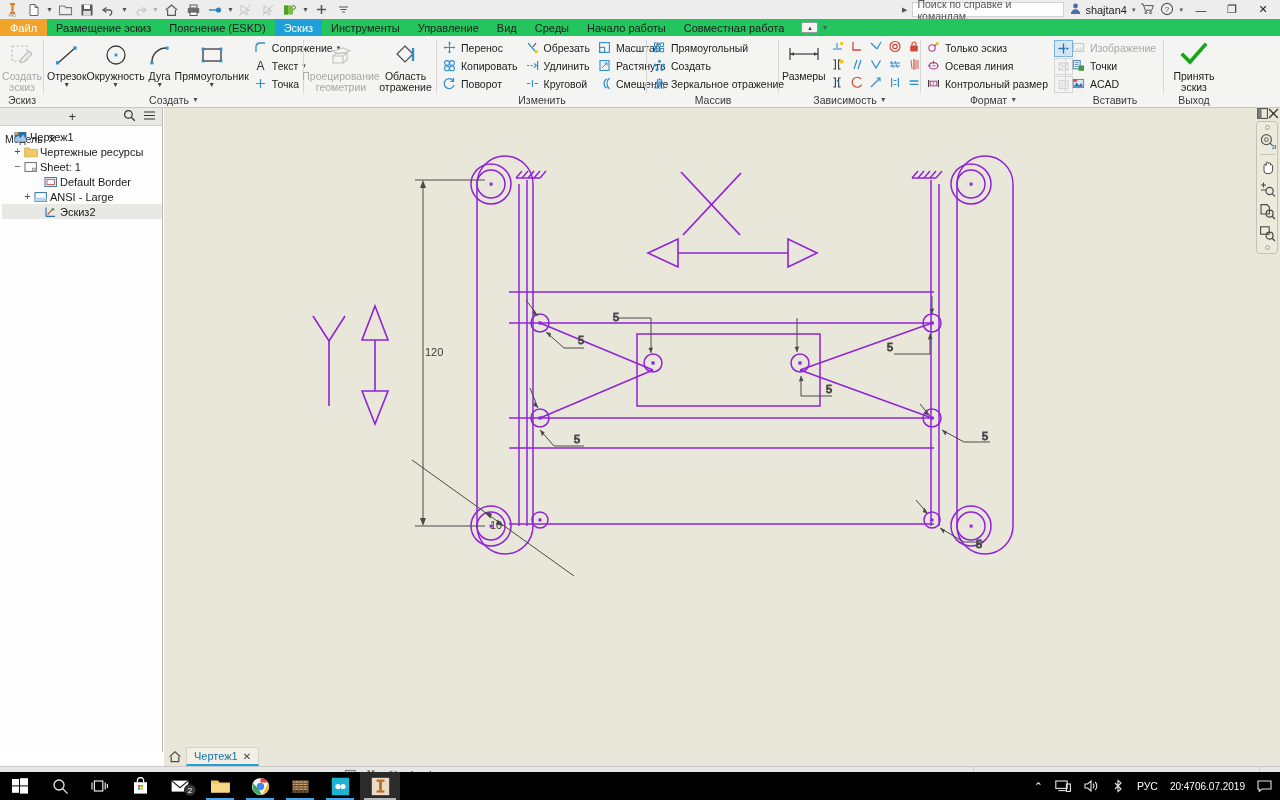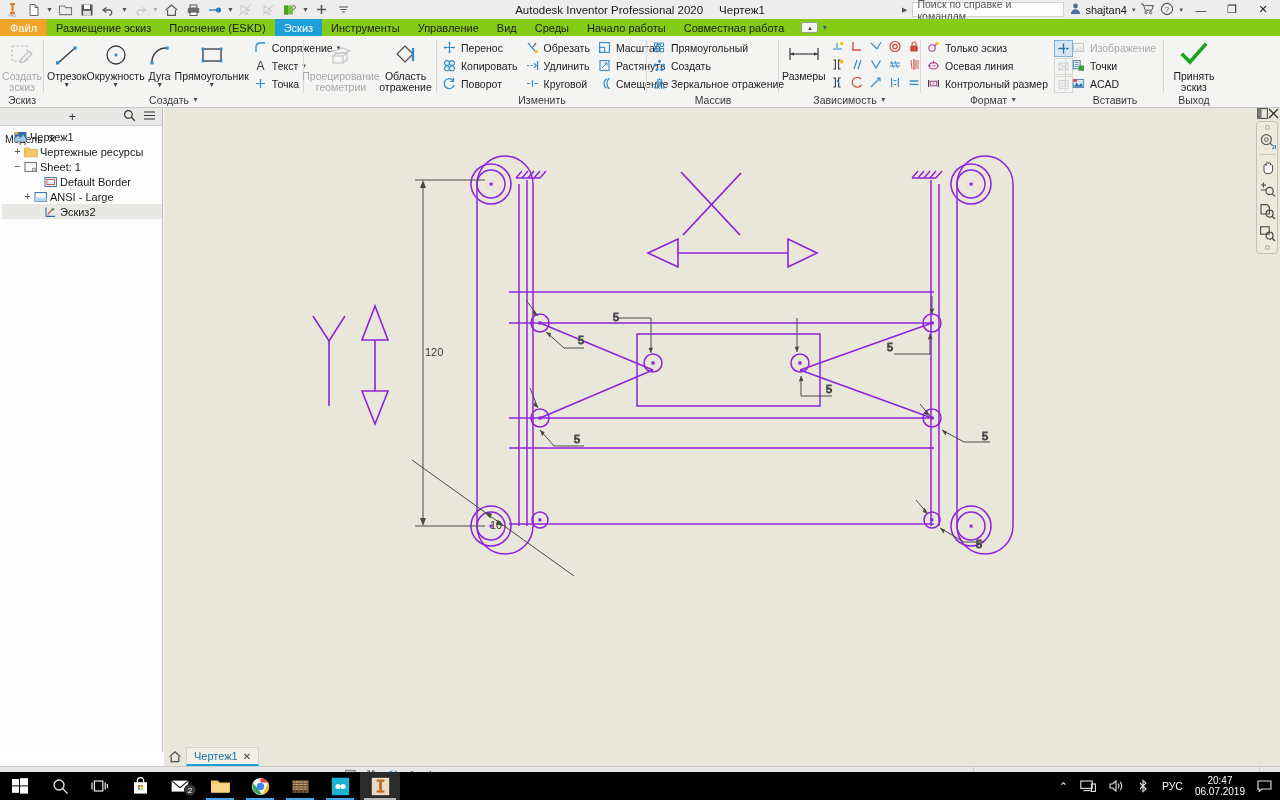--- a/index.html
+++ b/index.html
@@ -41,21 +41,21 @@
     height: 15px; padding: 0 4px; color: #555; font-size: 10.5px;
     width: 152px;
   }
   .tri-right { font-size: 7px; color: #555; }
   .user { display: flex; align-items: center; gap: 3px; }
   .wbtn { width: 26px; height: 19px; display:flex; align-items:center; justify-content:center; color:#222; }
 
   
   .ribbon-tabs {
     position: absolute; top: 19px; left: 0; width: 1280px; height: 17px;
-    background: #84cc16;
+    background: #22c55e;
     display: flex; align-items: stretch;
     font-size: 11px;
   }
   .rtab {
     padding: 0 9px; display: flex; align-items: center; color: #1c1c1c;
     white-space: nowrap;
   }
   .rtab.file { background: #f0a42a; color: #fff; font-weight: normal; padding: 0 10px; }
   .rtab.active { background: #1e9fd8; color: #ffffff; }
   .rtab-extra { display:flex; align-items:center; gap:3px; padding: 0 8px; }
@@ -196,21 +196,21 @@
   .tb-item.active::after {
     content: ""; position: absolute; bottom: 0; left: 4px; right: 4px; height: 2px;
     background: #b8b8b8;
   }
   .tb-right {
     margin-left: auto; display: flex; align-items: center; gap: 0px;
     color: #fff; font-size: 10.5px; padding-right: 2px; height: 28px;
   }
   .tr-i { padding: 0 6px; height: 28px; display: flex; align-items: center; }
   .tb-clock {
-    display: flex; flex-direction: column; align-items: center; justify-content: center;
+    display: flex; flex-direction: row; align-items: center; justify-content: center;
     line-height: 11px; font-size: 10px; color: #fff; padding: 0 6px; height: 28px;
   }
   .badge {
     position: absolute; right: 4px; bottom: 4px;
     width: 12px; height: 12px; border-radius: 50%; background: #3d3d3d;
     color: #fff; font-size: 8px; display: flex; align-items: center; justify-content: center;
     border: 1px solid #1a1a1a;
   }
 </style>
 </head>
@@ -306,25 +306,20 @@
             <path d="M6.5 2 v9 M2 6.5 h9" stroke="#5a5a5a" stroke-width="1.6"></path>
           </svg>
       </div>
       <div class="qat-ico">
         <svg width="13" height="13" viewBox="0 0 13 13">
             <path d="M2 4 h9 M3.5 6.5 h6 M5 9 h3" stroke="#5a5a5a" stroke-width="1.1"></path>
           </svg>
       </div>
     </div>
 
-    <div class="title-center">
-      <span>Autodesk Inventor Professional 2020</span>
-      &nbsp;&nbsp;&nbsp;
-      <span>Чертеж1</span>
-    </div>
 
     <div class="title-right">
       <span class="tri-right">▶</span>
       <div class="searchbox">
         <span>Поиск по справке и командам.</span>
       </div>
       <div class="user">
         <span>
           <svg width="13" height="13" viewBox="0 0 13 13">
               <circle cx="6.5" cy="4" r="2.4" fill="#4a6fa5"></circle>

